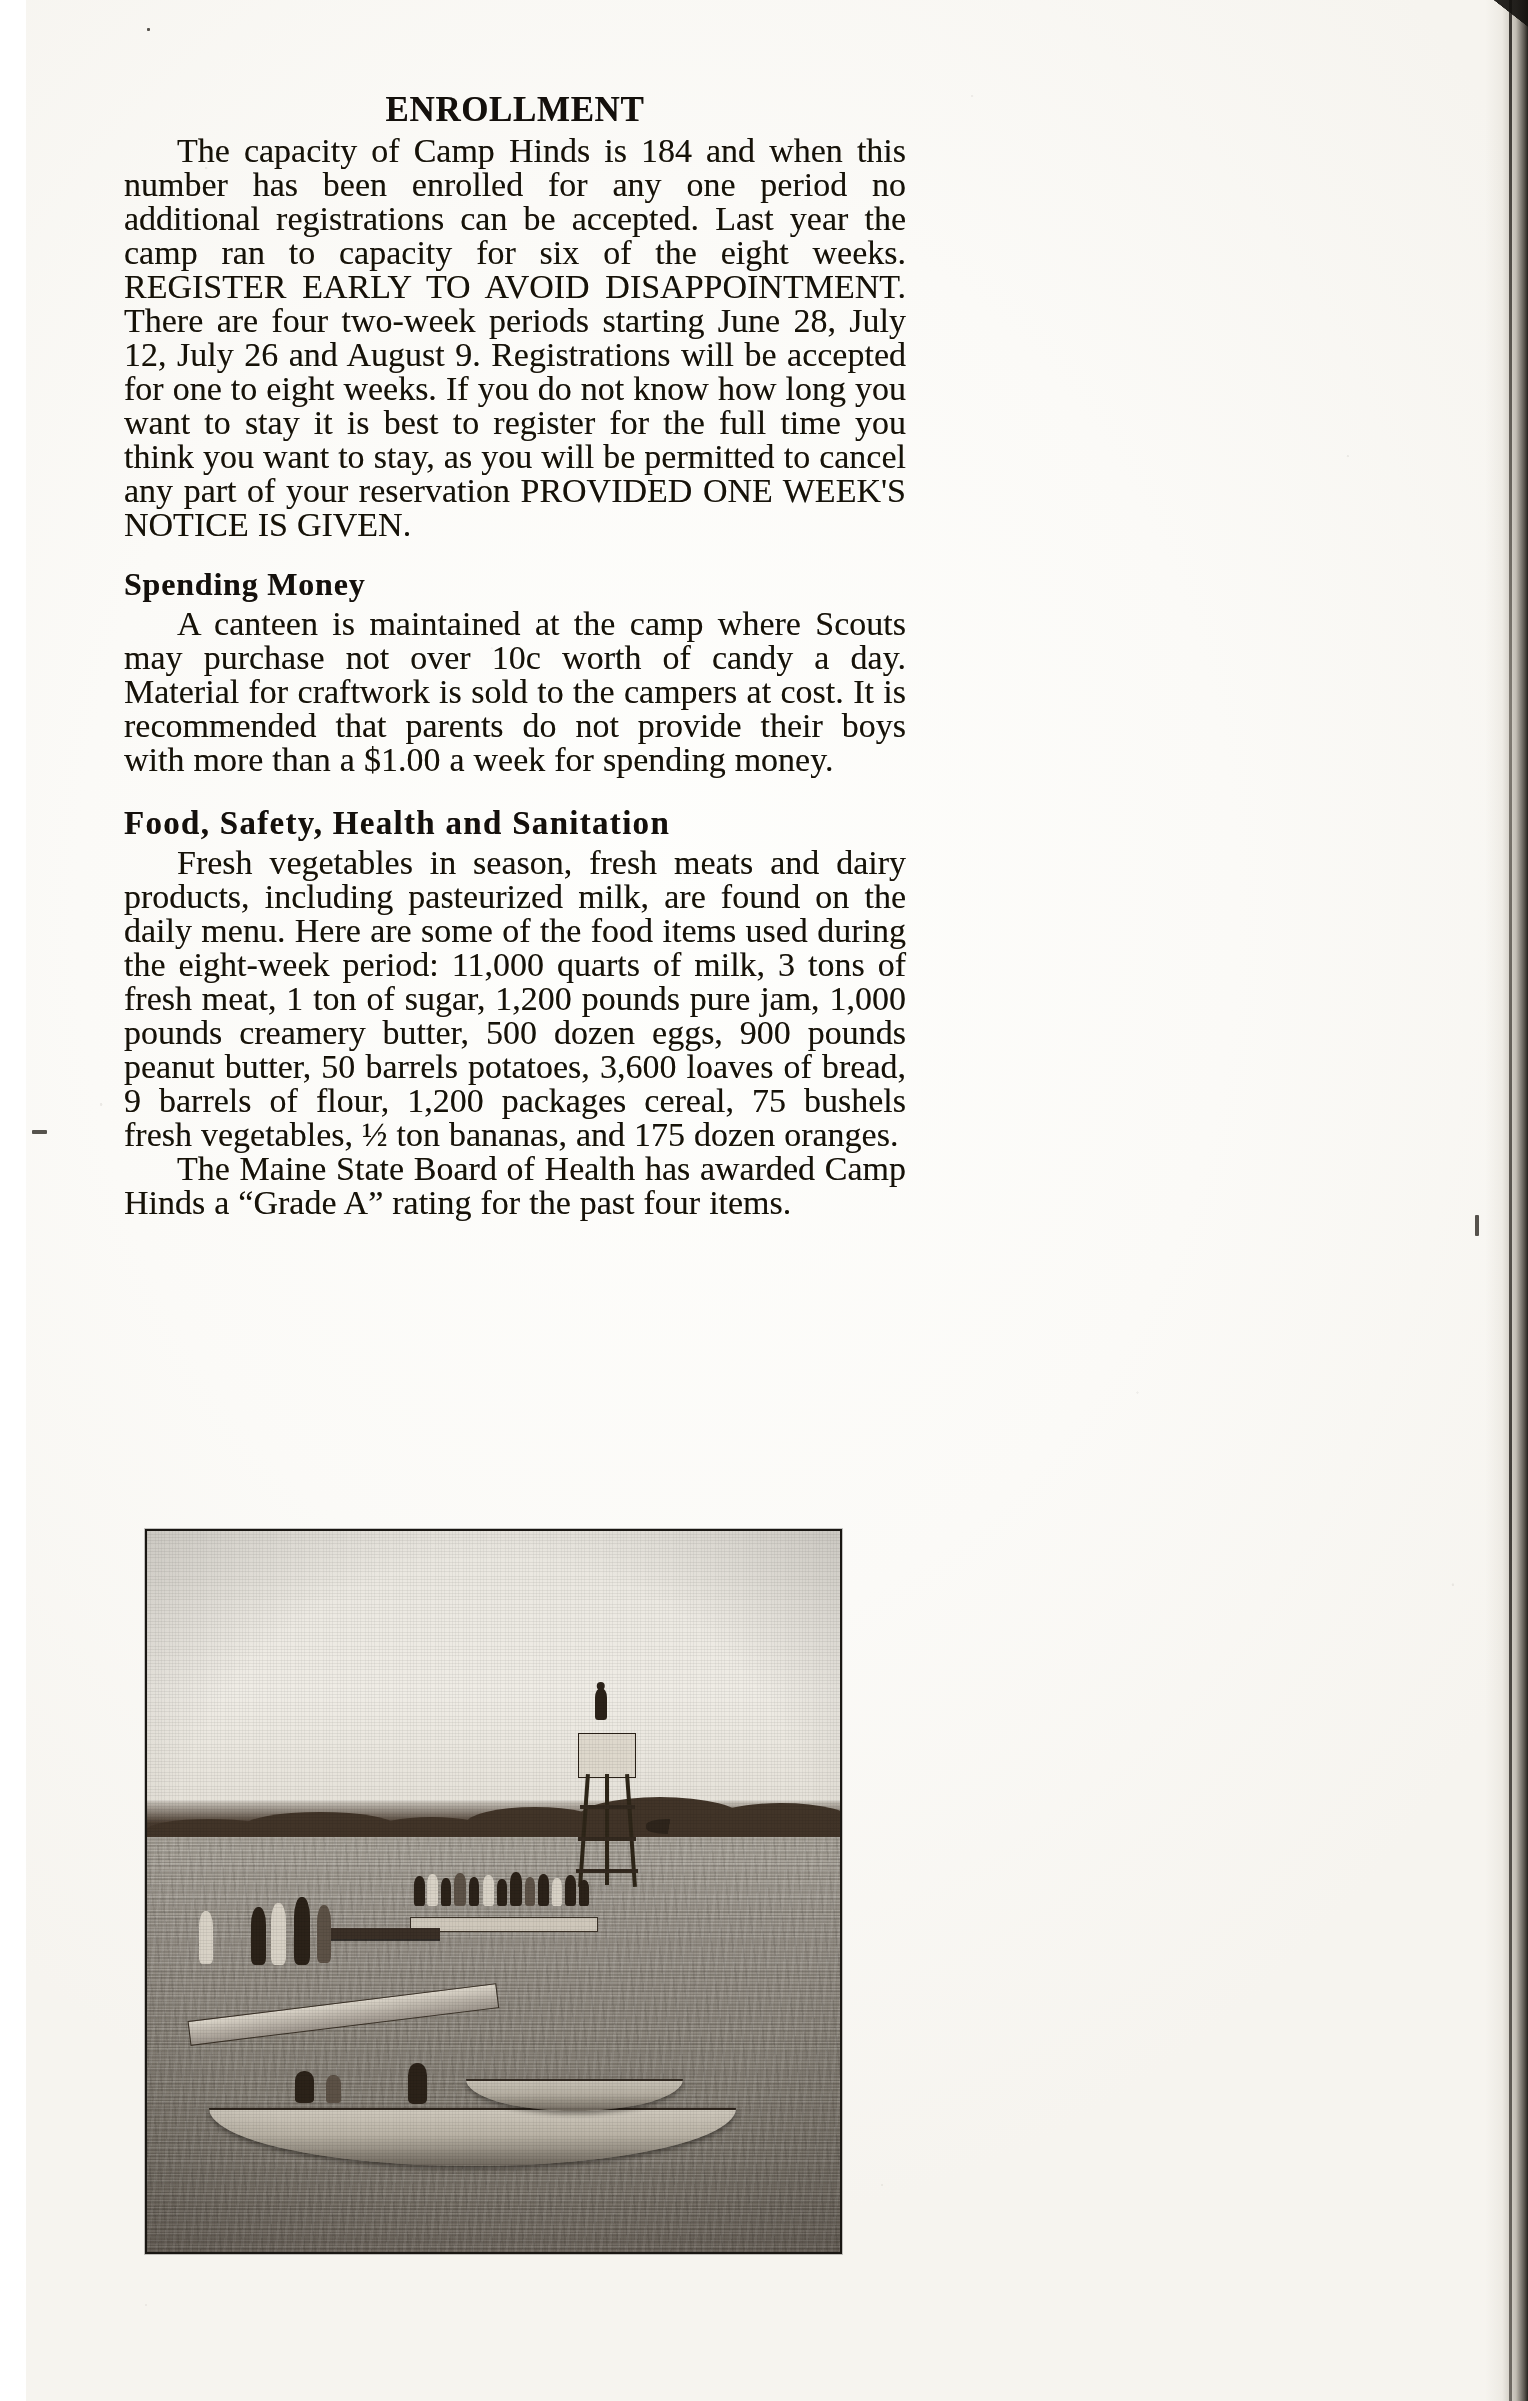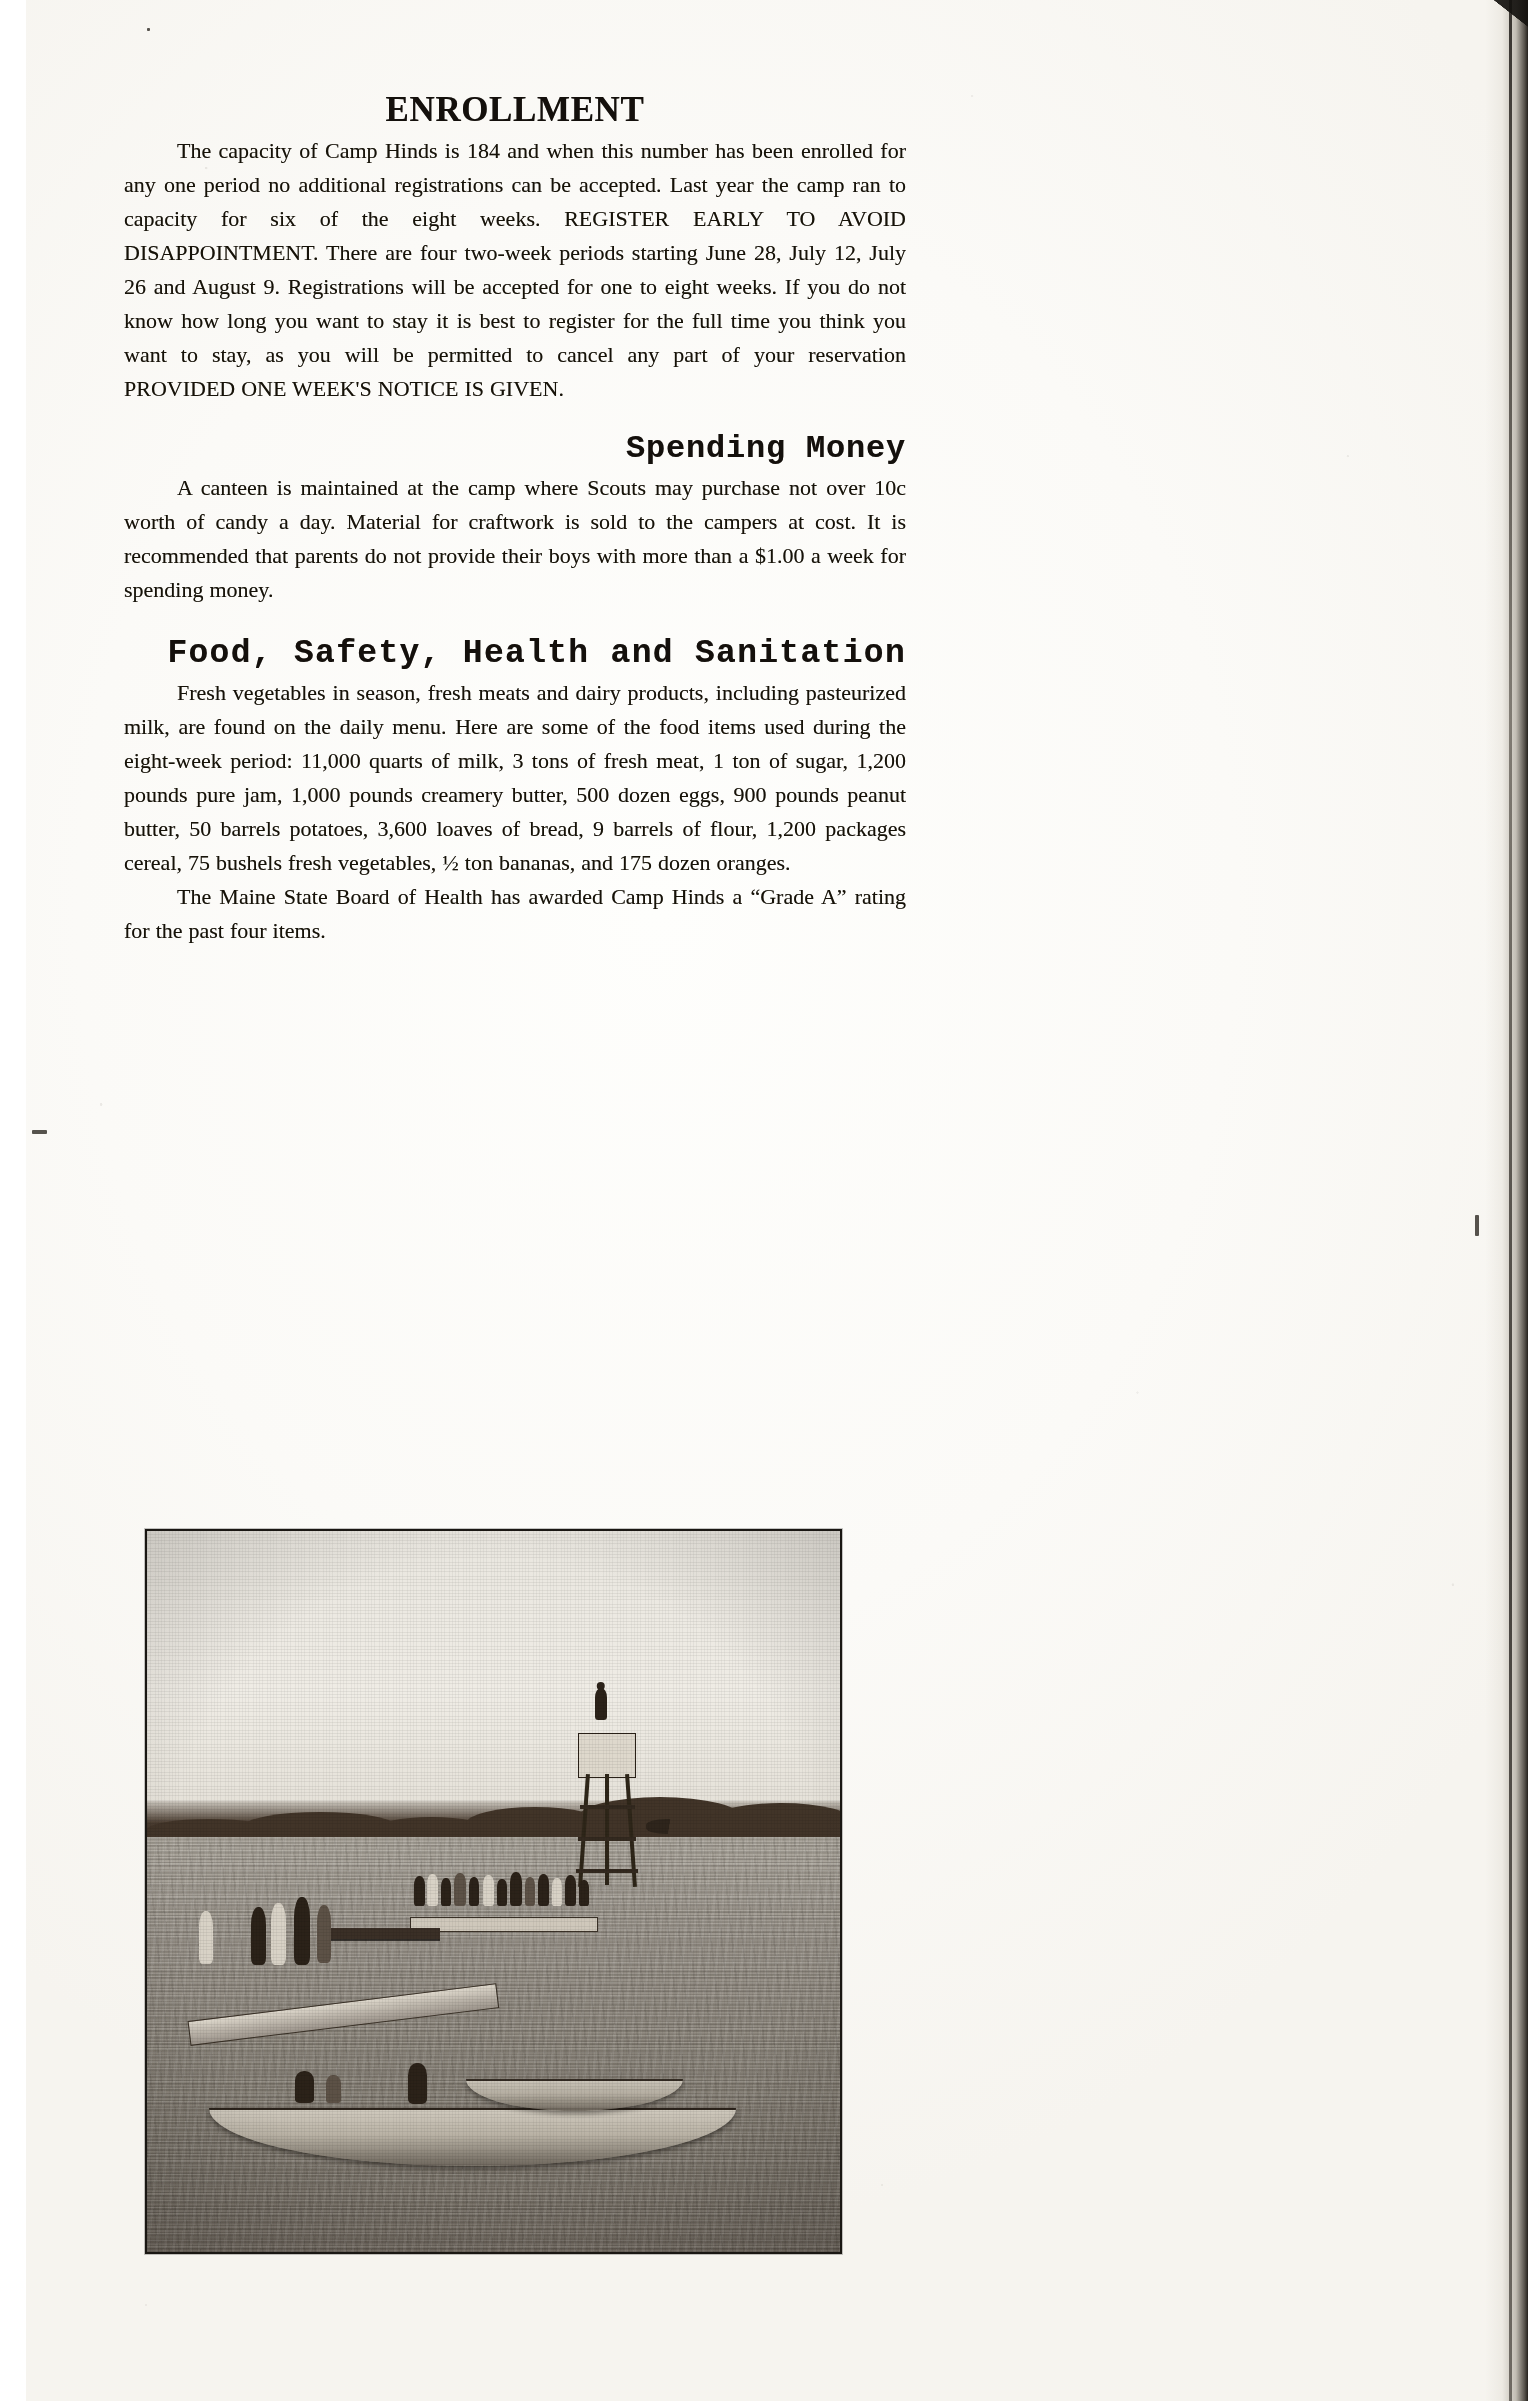--- a/index.html
+++ b/index.html
@@ -76,38 +76,38 @@
     font-family: "Liberation Serif", "DejaVu Serif", serif;
     font-weight: 700;
     font-size: 35px;
     letter-spacing: 0.6px;
     text-align: center;
     margin: 0 0 3.8px 0;
     color: #14100c;
     text-shadow: 0 0 0.6px rgba(20,16,12,.5);
   }
   h2.section-title {
-    font-family: Liberation Mono, monospace;
+    font-family: Liberation Serif, serif;
     font-weight: 700;
     font-size: 32px;
-    text-align: right;
+    text-align: left;
     margin: 24.5px 0 3.8px 0;
     color: #14100c;
     letter-spacing: 0.8px;
     text-shadow: 0 0 0.6px rgba(20,16,12,.45);
   }
   h2.wide {
     font-size: 33px;
     letter-spacing: 1.3px;
     margin-top: 28px;
   }
 
   p.para {
     margin: 0;
-    font-size: 22px;
+    font-size: 34px;
     line-height: 34px;
     text-align: justify;
     text-indent: 53px;
     color: #161208;
     word-spacing: 0.5px;
     text-shadow: 0 0 0.4px rgba(25,20,14,.42);
   }
   p.para + p.para { margin-top: 0px; }
 
   

